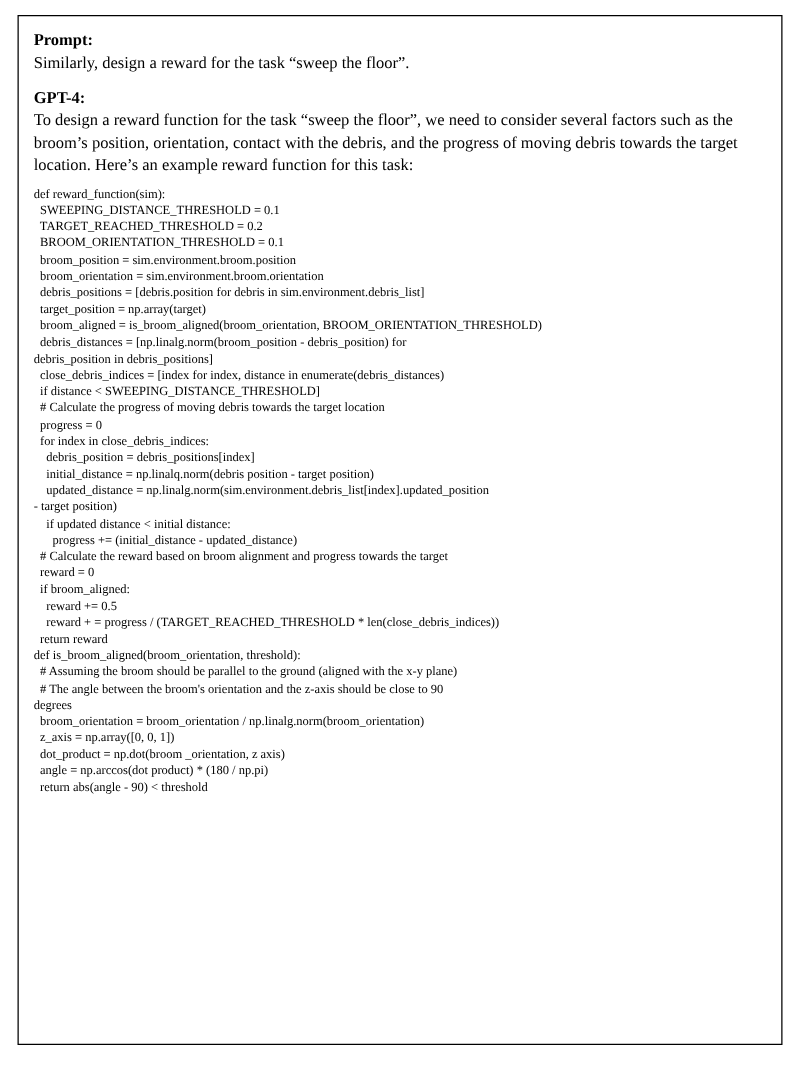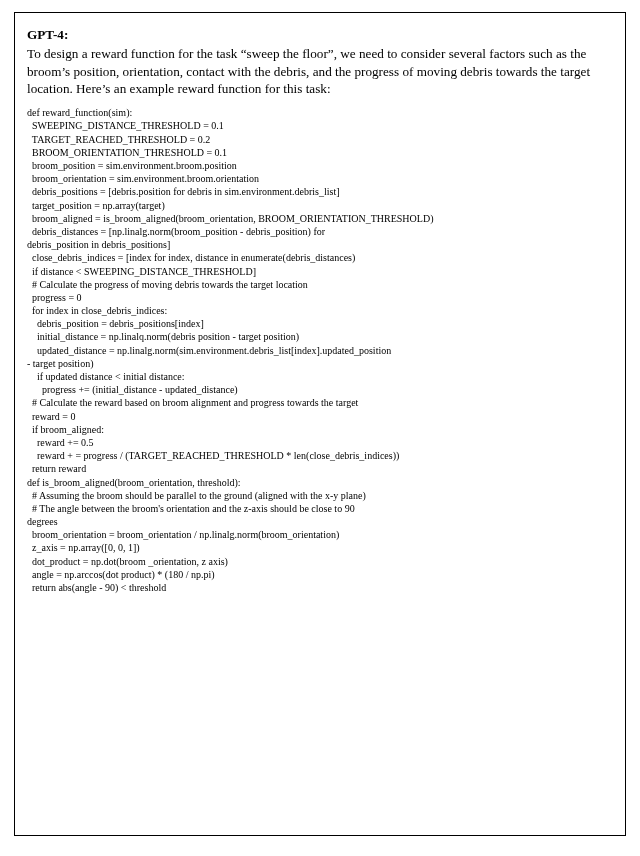--- a/index.html
+++ b/index.html
@@ -51,20 +51,24 @@
   .code-line {
     display: block;
   }
 </style>
 </head>
 <body>
 
 <div class="page">
   <div class="frame">
 
+    <div class="prompt-line">
+      <span class="section-label">Prompt:</span><br>
+      <span class="prompt-text">Similarly, design a reward for the task “sweep the floor”.</span>
+    </div>
 
     <div class="gpt-block">
       <span class="section-label">GPT-4:</span>
       <div class="gpt-desc">To design a reward function for the task “sweep the floor”, we need to consider several factors such as the broom’s position, orientation, contact with the debris, and the progress of moving debris towards the target location. Here’s an example reward function for this task:</div>
 
       <div class="code" id="code-container"><span class="code-line">def reward_function(sim):</span><span class="code-line">  SWEEPING_DISTANCE_THRESHOLD = 0.1</span><span class="code-line">  TARGET_REACHED_THRESHOLD = 0.2</span><span class="code-line">  BROOM_ORIENTATION_THRESHOLD = 0.1</span><span class="code-line"></span><span class="code-line">  broom_position = sim.environment.broom.position</span><span class="code-line">  broom_orientation = sim.environment.broom.orientation</span><span class="code-line">  debris_positions = [debris.position for debris in sim.environment.debris_list]</span><span class="code-line">  target_position = np.array(target)</span><span class="code-line">  broom_aligned = is_broom_aligned(broom_orientation, BROOM_ORIENTATION_THRESHOLD)</span><span class="code-line">  debris_distances = [np.linalg.norm(broom_position - debris_position) for</span><span class="code-line">debris_position in debris_positions]</span><span class="code-line">  close_debris_indices = [index for index, distance in enumerate(debris_distances)</span><span class="code-line"></span><span class="code-line">  if distance &lt; SWEEPING_DISTANCE_THRESHOLD]</span><span class="code-line">  # Calculate the progress of moving debris towards the target location</span><span class="code-line">  progress = 0</span><span class="code-line">  for index in close_debris_indices:</span><span class="code-line">    debris_position = debris_positions[index]</span><span class="code-line">    initial_distance = np.linalq.norm(debris position - target position)</span><span class="code-line">    updated_distance = np.linalg.norm(sim.environment.debris_list[index].updated_position</span><span class="code-line">- target position)</span><span class="code-line">    if updated distance &lt; initial distance:</span><span class="code-line">      progress += (initial_distance - updated_distance)</span><span class="code-line"></span><span class="code-line">  # Calculate the reward based on broom alignment and progress towards the target</span><span class="code-line">  reward = 0</span><span class="code-line">  if broom_aligned:</span><span class="code-line">    reward += 0.5</span><span class="code-line">    reward + = progress / (TARGET_REACHED_THRESHOLD * len(close_debris_indices))</span><span class="code-line">  return reward</span><span class="code-line"></span><span class="code-line">def is_broom_aligned(broom_orientation, threshold):</span><span class="code-line">  # Assuming the broom should be parallel to the ground (aligned with the x-y plane)</span><span class="code-line">  # The angle between the broom's orientation and the z-axis should be close to 90</span><span class="code-line">degrees</span><span class="code-line">  broom_orientation = broom_orientation / np.linalg.norm(broom_orientation)</span><span class="code-line">  z_axis = np.array([0, 0, 1])</span><span class="code-line">  dot_product = np.dot(broom _orientation, z axis)</span><span class="code-line">  angle = np.arccos(dot product) * (180 / np.pi)</span><span class="code-line">  return abs(angle - 90) &lt; threshold</span></div>
     </div>
 
   </div>
 </div>

